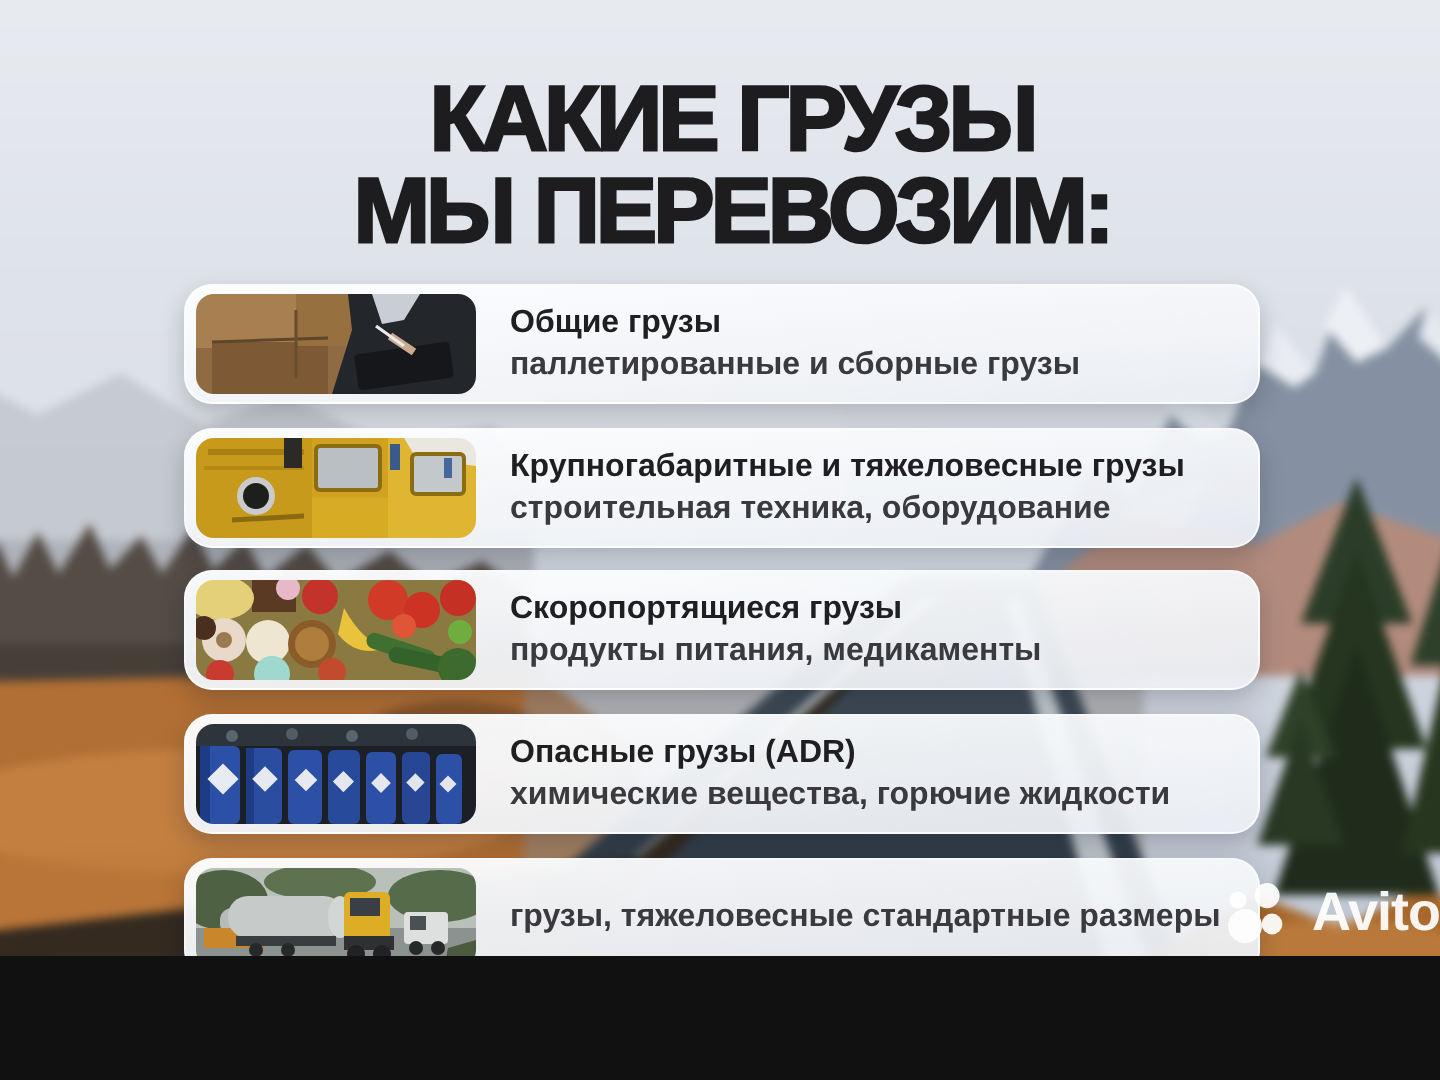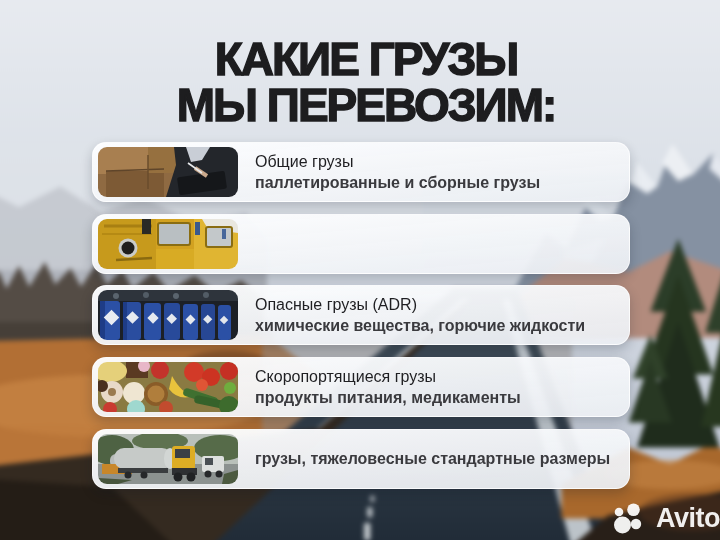--- a/index.html
+++ b/index.html
@@ -1,17 +1,17 @@
 <!DOCTYPE html>
 <html><head>
 <meta charset="utf-8">
 <style>
   html,body{margin:0;padding:0;background:#111;}
   .stage{
-    position:relative;width:720px;height:540px;overflow:hidden;
+    position:relative;width:720px;height:478px;overflow:hidden;
     font-family:"Liberation Sans",sans-serif;background:#c2410c;
   }
   .bg-photo{
     position:absolute;left:-12px;top:-12px;width:744px;height:564px;
     filter:blur(2.4px);
   }
   .main-title{
     position:absolute;top:36px;left:0;right:0;z-index:3;
     text-align:center;transform:translateX(6px);
     font-size:46px;line-height:46px;font-weight:700;
@@ -28,21 +28,21 @@
     box-shadow:0 5px 12px rgba(15,22,35,0.22);
     border:1px solid rgba(255,255,255,0.65);
     box-sizing:border-box;
   }
   .thumb{
     flex:0 0 140px;width:140px;height:50px;margin-left:5px;
     border-radius:9px;overflow:hidden;position:relative;
   }
   .thumb svg{display:block;width:140px;height:50px;filter:blur(0.3px);}
   .card-text{margin-left:17px;min-width:0;}
-  .card-title{font-size:16px;font-weight:400;color:#1f1f22;line-height:21px;white-space:nowrap;}
+  .card-title{font-size:16px;font-weight:700;color:#1f1f22;line-height:21px;white-space:nowrap;}
   .card-sub{font-size:16px;font-weight:700;color:#3a3a3e;line-height:21px;white-space:nowrap;}
   .avito{
     position:absolute;right:0;bottom:6px;z-index:4;
     display:flex;align-items:center;gap:13px;
     color:rgba(255,255,255,0.93);
     font-size:27px;font-weight:700;letter-spacing:-0.5px;
   }
   .avito svg{display:block;}
 </style>
 </head>
@@ -153,20 +153,58 @@
           <rect x="60" y="4" width="32" height="22" rx="2" fill="#b9bfc2" stroke="#8a6d12" stroke-width="2"></rect>
           <rect x="108" y="8" width="26" height="20" rx="2" fill="#c3c8ca" stroke="#8a6d12" stroke-width="2"></rect>
           <rect x="44" y="0" width="9" height="15" fill="#2a2a26"></rect>
           <circle cx="30" cy="29" r="9.5" fill="#caccc9"></circle>
           <circle cx="30" cy="29" r="6.5" fill="#1e1e1c"></circle>
           <line x1="18" y1="41" x2="54" y2="39" stroke="#8a6a10" stroke-width="2.5"></line>
           <rect x="97" y="3" width="5" height="13" fill="#3a5a8c"></rect>
           <rect x="124" y="10" width="4" height="10" fill="#47679a"></rect>
           <rect x="58" y="30" width="38" height="20" fill="#d8ab24"></rect>
         </svg>
+      </div>
+      <div class="card-text">
+        <div class="card-title">Крупногабаритные и тяжеловесные грузы</div>
+        <div class="card-sub">строительная техника, оборудование</div>
+      </div>
+    </div>
+
+    <div class="card">
+      <div class="thumb">
+        <svg viewBox="0 0 140 50" preserveAspectRatio="none">
+          <rect width="140" height="50" fill="#8a7a42"></rect>
+          <rect x="28" y="0" width="22" height="16" fill="#5a3a22"></rect>
+          <ellipse cx="12" cy="9" rx="17" ry="11" fill="#e5d07a"></ellipse>
+          <circle cx="46" cy="4" r="6" fill="#e8b7c8"></circle>
+          <circle cx="62" cy="8" r="9" fill="#c3332b"></circle>
+          <circle cx="14" cy="30" r="11" fill="#e8d9c8"></circle>
+            <circle cx="14" cy="30" r="4" fill="#9a7a50"></circle>
+          <circle cx="4" cy="24" r="6" fill="#4a2f1e"></circle>
+          <circle cx="36" cy="31" r="11" fill="#efe6d2"></circle>
+          <circle cx="58" cy="32" r="12" fill="#8a5c28"></circle>
+            <circle cx="58" cy="32" r="8.5" fill="#b07e3c"></circle>
+          <circle cx="38" cy="47" r="9" fill="#9fd8cf"></circle>
+          <circle cx="12" cy="47" r="7" fill="#c93a30"></circle>
+          <path d="M74,14 q10,18 22,20 q-16,5 -25,-7 Z" fill="#e9c33c"></path>
+          <circle cx="96" cy="10" r="10" fill="#d23a28"></circle>
+          <circle cx="113" cy="15" r="9" fill="#cc3322"></circle>
+          <circle cx="131" cy="9" r="9" fill="#c53024"></circle>
+          <circle cx="104" cy="23" r="6" fill="#e05535"></circle>
+          <rect x="84" y="30" width="36" height="8" rx="4" fill="#3f7030" transform="rotate(18 100 36)"></rect>
+          <rect x="96" y="36" width="36" height="8" rx="4" fill="#35622a" transform="rotate(12 112 40)"></rect>
+          <circle cx="131" cy="44" r="10" fill="#3d6b2d"></circle>
+          <circle cx="68" cy="46" r="7" fill="#c24b2e"></circle>
+          <circle cx="132" cy="26" r="6" fill="#6fae3e"></circle>
+        </svg>
+      </div>
+      <div class="card-text">
+        <div class="card-title">Скоропортящиеся грузы</div>
+        <div class="card-sub">продукты питания, медикаменты</div>
       </div>
     </div>
 
     <div class="card">
       <div class="thumb">
         <svg viewBox="0 0 140 50" preserveAspectRatio="none">
           <rect width="140" height="50" fill="#1c2026"></rect>
           <rect x="0" y="0" width="140" height="11" fill="#2e343c"></rect>
           <circle cx="18" cy="6" r="3" fill="#5a646e"></circle>
           <circle cx="48" cy="5" r="3" fill="#525c66"></circle>
@@ -195,54 +233,20 @@
       </div>
       <div class="card-text">
         <div class="card-title">Опасные грузы (ADR)</div>
         <div class="card-sub">химические вещества, горючие жидкости</div>
       </div>
     </div>
 
     <div class="card">
       <div class="thumb">
         <svg viewBox="0 0 140 50" preserveAspectRatio="none">
-          <rect width="140" height="50" fill="#8a7a42"></rect>
-          <rect x="28" y="0" width="22" height="16" fill="#5a3a22"></rect>
-          <ellipse cx="12" cy="9" rx="17" ry="11" fill="#e5d07a"></ellipse>
-          <circle cx="46" cy="4" r="6" fill="#e8b7c8"></circle>
-          <circle cx="62" cy="8" r="9" fill="#c3332b"></circle>
-          <circle cx="14" cy="30" r="11" fill="#e8d9c8"></circle>
-            <circle cx="14" cy="30" r="4" fill="#9a7a50"></circle>
-          <circle cx="4" cy="24" r="6" fill="#4a2f1e"></circle>
-          <circle cx="36" cy="31" r="11" fill="#efe6d2"></circle>
-          <circle cx="58" cy="32" r="12" fill="#8a5c28"></circle>
-            <circle cx="58" cy="32" r="8.5" fill="#b07e3c"></circle>
-          <circle cx="38" cy="47" r="9" fill="#9fd8cf"></circle>
-          <circle cx="12" cy="47" r="7" fill="#c93a30"></circle>
-          <path d="M74,14 q10,18 22,20 q-16,5 -25,-7 Z" fill="#e9c33c"></path>
-          <circle cx="96" cy="10" r="10" fill="#d23a28"></circle>
-          <circle cx="113" cy="15" r="9" fill="#cc3322"></circle>
-          <circle cx="131" cy="9" r="9" fill="#c53024"></circle>
-          <circle cx="104" cy="23" r="6" fill="#e05535"></circle>
-          <rect x="84" y="30" width="36" height="8" rx="4" fill="#3f7030" transform="rotate(18 100 36)"></rect>
-          <rect x="96" y="36" width="36" height="8" rx="4" fill="#35622a" transform="rotate(12 112 40)"></rect>
-          <circle cx="131" cy="44" r="10" fill="#3d6b2d"></circle>
-          <circle cx="68" cy="46" r="7" fill="#c24b2e"></circle>
-          <circle cx="132" cy="26" r="6" fill="#6fae3e"></circle>
-        </svg>
-      </div>
-      <div class="card-text">
-        <div class="card-title">Скоропортящиеся грузы</div>
-        <div class="card-sub">продукты питания, медикаменты</div>
-      </div>
-    </div>
-
-    <div class="card">
-      <div class="thumb">
-        <svg viewBox="0 0 140 50" preserveAspectRatio="none">
           <rect width="140" height="50" fill="#b9c0ba"></rect>
           <ellipse cx="14" cy="16" rx="22" ry="15" fill="#4e6243"></ellipse>
           <ellipse cx="122" cy="14" rx="26" ry="13" fill="#566b49"></ellipse>
           <ellipse cx="62" cy="7" rx="28" ry="9" fill="#5e7250"></ellipse>
           <rect x="0" y="30" width="140" height="20" fill="#8c9290"></rect>
           <rect x="12" y="20" width="24" height="14" rx="6" fill="#b7bbb9"></rect>
           <rect x="4" y="30" width="30" height="10" fill="#c8872a"></rect>
           <rect x="16" y="14" width="58" height="21" rx="10" fill="#c6cac8"></rect>
           <ellipse cx="72" cy="24.5" rx="6" ry="10.5" fill="#d2d6d4"></ellipse>
           <rect x="20" y="34" width="50" height="5" fill="#3a3d3f"></rect>

